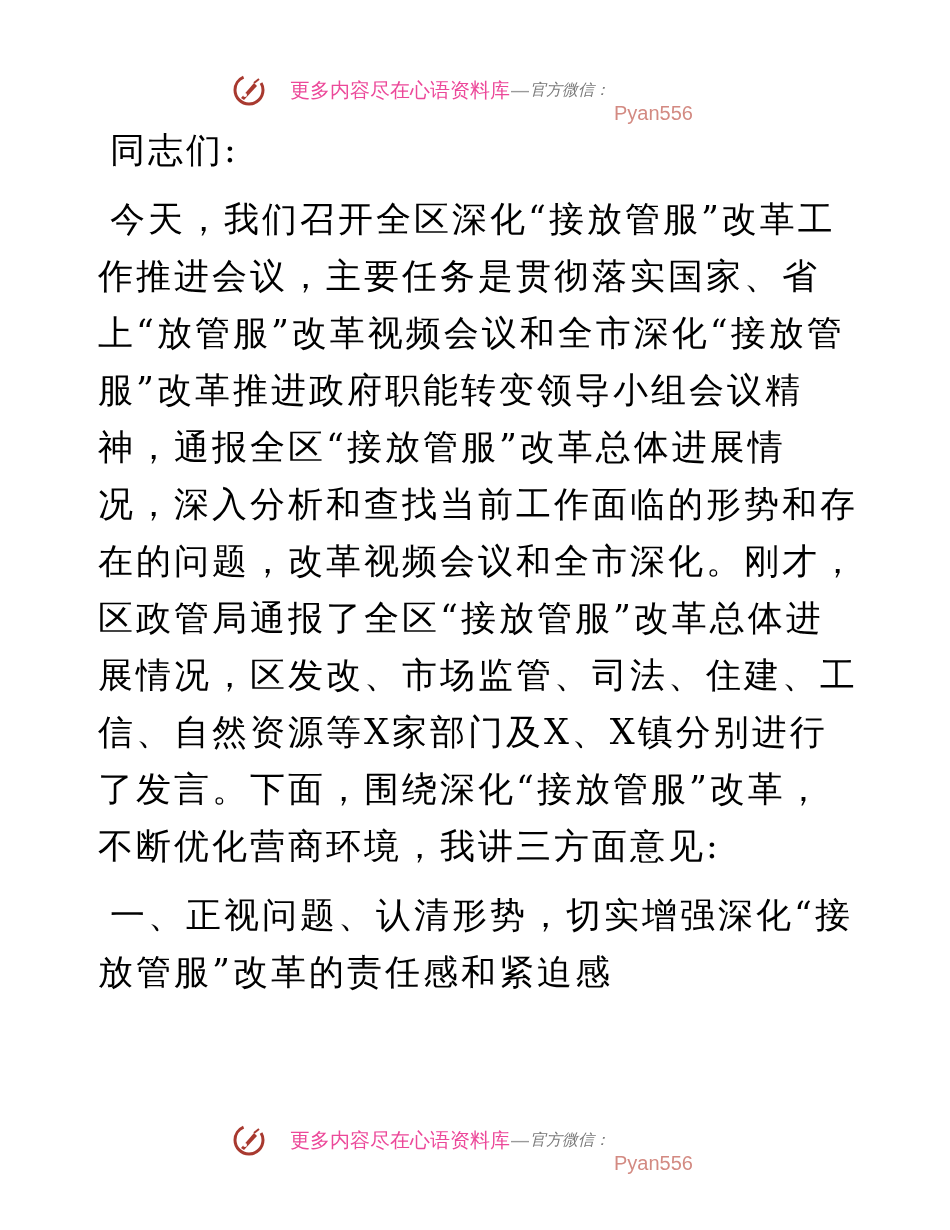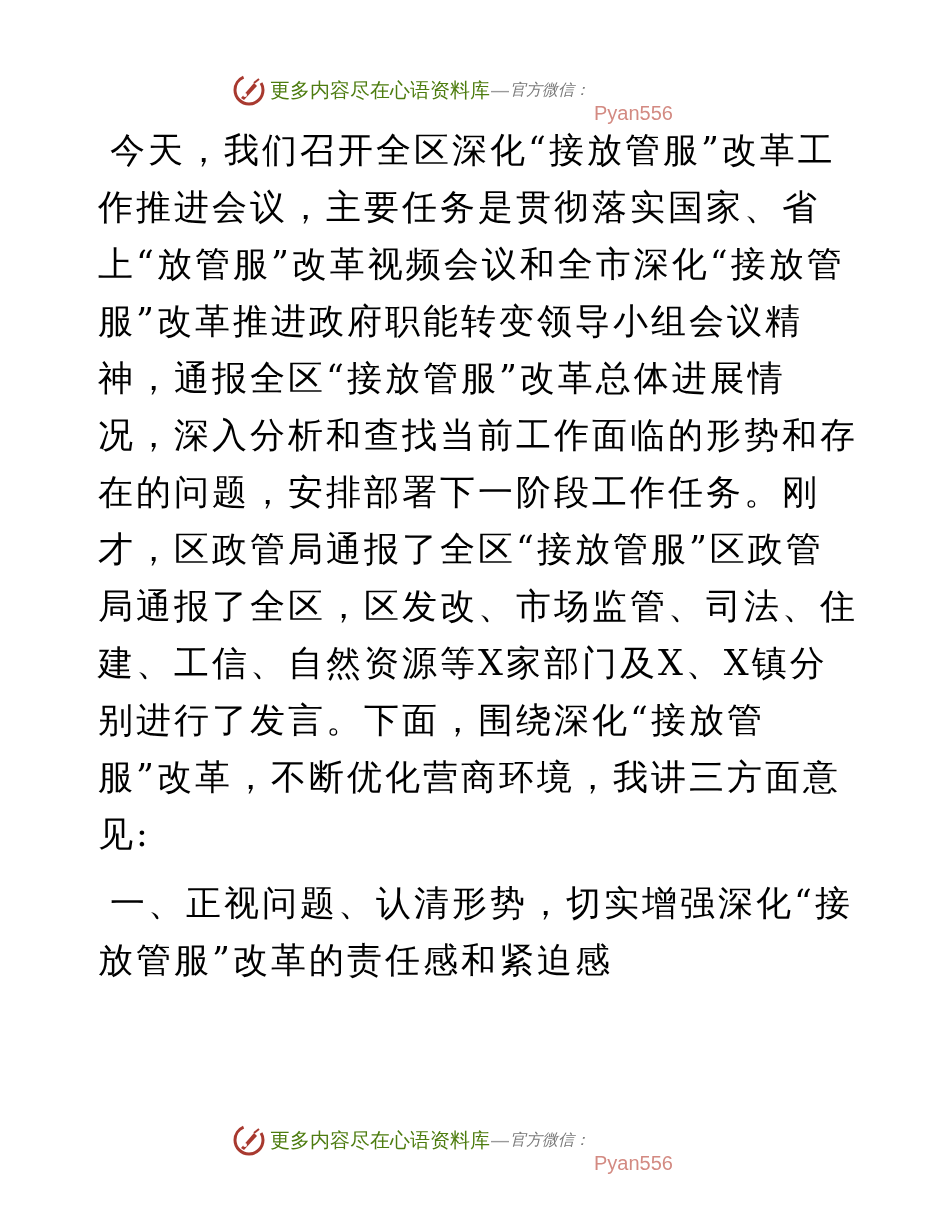--- a/index.html
+++ b/index.html
@@ -25,24 +25,25 @@
     }
     .watermark.top { top: 72px; }
     .watermark.bottom { top: 1122px; }
     .wm-logo {
       width: 34px;
       height: 34px;
       margin-right: 4px;
       display: inline-block;
     }
     .wm-main {
-      color: #4d7c0f;
+      color: #ec4899;
       font-size: 20px;
       font-family: "DejaVu Serif", "Liberation Serif", serif;
       letter-spacing: 0px;
+      margin-left: 20px;
     }
     .wm-dash {
       color: #9a9a9a;
       font-size: 20px;
       font-family: "DejaVu Sans", sans-serif;
     }
     .wm-label {
       color: #7a7a7a;
       font-size: 16px;
       font-family: "DejaVu Serif", "Liberation Serif", serif;
@@ -85,21 +86,22 @@
       <circle cx="13" cy="22" r="2" fill="#fff"></circle>
     </svg>
   </span>
   <span class="wm-main">更多内容尽在心语资料库</span>
   <span class="wm-dash">—</span>
   <span class="wm-label">官方微信：</span>
   <span class="wm-id">Pyan556</span>
 </div>
 
 <div class="doc">
-  <p class="para body-para indent1">今天，我们召开全区深化“接放管服”改革工作推进会议，主要任务是贯彻落实国家、省上“放管服”改革视频会议和全市深化“接放管服”改革推进政府职能转变领导小组会议精神，通报全区“接放管服”改革总体进展情况，深入分析和查找当前工作面临的形势和存在的问题，安排部署下一阶段工作任务。刚才，区政管局通报了全区“接放管服”区政管局通报了全区，区发改、市场监管、司法、住建、工信、自然资源等X家部门及X、X镇分别进行了发言。下面，围绕深化“接放管服”改革，不断优化营商环境，我讲三方面意见:</p>
+  <p class="para salutation indent1">同志们:</p>
+  <p class="para body-para indent1">今天，我们召开全区深化“接放管服”改革工作推进会议，主要任务是贯彻落实国家、省上“放管服”改革视频会议和全市深化“接放管服”改革推进政府职能转变领导小组会议精神，通报全区“接放管服”改革总体进展情况，深入分析和查找当前工作面临的形势和存在的问题，改革视频会议和全市深化。刚才，区政管局通报了全区“接放管服”改革总体进展情况，区发改、市场监管、司法、住建、工信、自然资源等X家部门及X、X镇分别进行了发言。下面，围绕深化“接放管服”改革，不断优化营商环境，我讲三方面意见:</p>
   <p class="para indent1">一、正视问题、认清形势，切实增强深化“接放管服”改革的责任感和紧迫感</p>
 </div>
 
 <div class="watermark bottom">
   <span class="wm-logo">
     <svg width="34" height="34" viewBox="0 0 34 34">
       <circle cx="17" cy="17" r="14" fill="none" stroke="#a8392f" stroke-width="3" stroke-dasharray="60 20"></circle>
       <path d="M9 25 L22 10 L25 13 L12 27 Z" fill="#a8392f"></path>
       <path d="M22 10 L27 6" stroke="#a8392f" stroke-width="2"></path>
       <circle cx="13" cy="22" r="2" fill="#fff"></circle>

